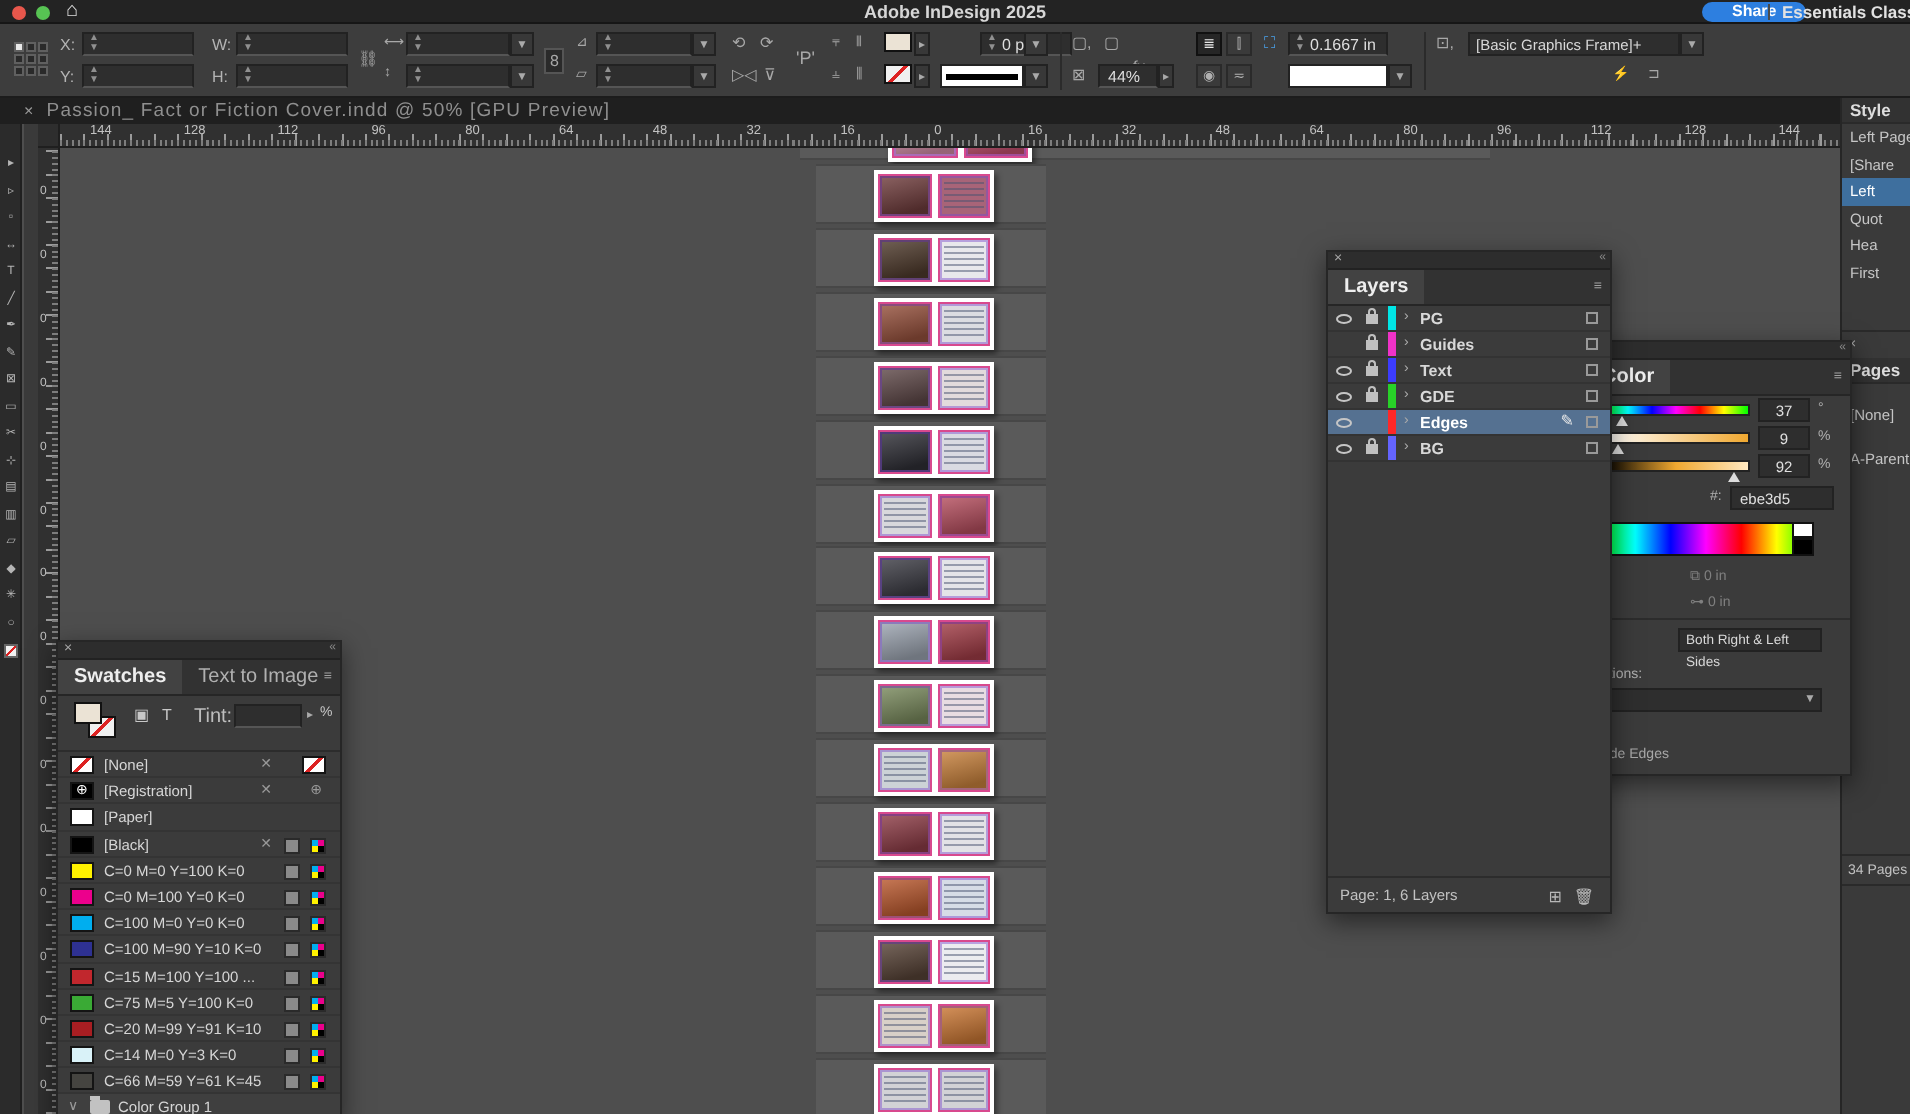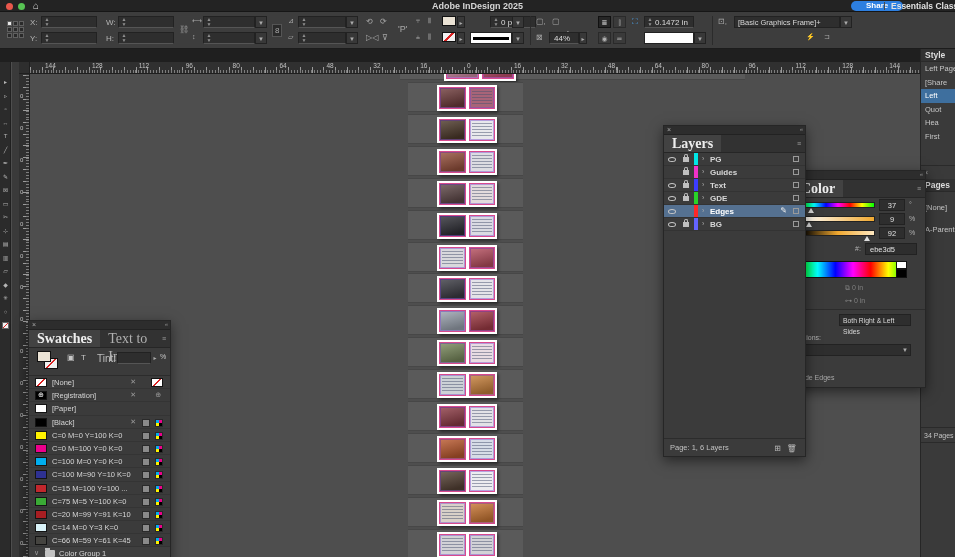--- a/index.html
+++ b/index.html
@@ -67,21 +67,21 @@
   .page::before{content:"";position:absolute;inset:1px;background:var(--pc);border:1px solid #d8498e;box-shadow:inset 0 0 0 1px rgba(122,74,204,.45);}
   .pg-text::after{content:"";position:absolute;inset:5px 4px 4px;background:repeating-linear-gradient(rgba(72,82,112,.5) 0 1px,transparent 1px 3px);}
   .pg-photo::after{content:"";position:absolute;inset:3px;background:linear-gradient(165deg,rgba(255,255,255,.18),rgba(0,0,0,.28) 85%);}
 
   
   .panel{position:absolute;background:#3b3b3b;box-shadow:0 4px 12px rgba(0,0,0,.5);border:1px solid #262626;}
   .phead{position:relative;height:9px;background:#2d2d2d;border-bottom:1px solid #222;}
   .phead .px{position:absolute;left:3px;top:0px;font-size:7px;color:#aaa;}
   .phead .pc{position:absolute;right:3px;top:0px;font-size:6px;color:#8a8a8a;letter-spacing:-1px;}
   .ptabs{position:relative;height:18px;background:#323232;border-bottom:1px solid #262626;display:flex;align-items:stretch;}
-  .ptab{padding:0 8px;line-height:18px;font-size:14px;color:#b0b0b0;font-family:Liberation Serif, serif;}
+  .ptab{padding:0 8px;line-height:18px;font-size:10px;color:#b0b0b0;}
   .ptab.active{background:#424242;color:#eee;font-weight:bold;}
   .pmenu{position:absolute;right:4px;top:5px;font-size:7px;color:#a0a0a0;}
 
   
   .sw-proxy-fill{position:absolute;left:8px;top:3px;width:14px;height:11px;background:#ebe3d5;border:1px solid #111;z-index:2;}
   .sw-proxy-stroke{position:absolute;left:15px;top:10px;width:14px;height:11px;border:1px solid #111;background:#f0f0f0;background-image:linear-gradient(135deg,transparent 44%,#d22 44%,#d22 56%,transparent 56%);}
   .sw-btn{position:absolute;top:5px;font-size:8px;color:#c8c8c8;}
   .sw-row{position:relative;height:13.2px;border-bottom:1px solid #343434;}
   .sw-row.group-head{background:#3f3f3f;}
   .chip{position:absolute;left:6px;top:2px;width:12px;height:9px;border:1px solid #141414;}
@@ -225,33 +225,36 @@
     <span class="cicon" style="left:536px;top:21px">⊠</span>
     <div class="cfield" style="left:549px;top:20px;width:30px;padding-left:4px"><span>44%</span></div>
     <div class="ddarrow" style="left:579px;top:20px;width:8px">▸</div>
 
     <div class="wrapbtn sel" style="left:598px;top:4px">≣</div>
     <div class="wrapbtn" style="left:613px;top:4px">⫿</div>
     <div class="wrapbtn" style="left:598px;top:20px">◉</div>
     <div class="wrapbtn" style="left:613px;top:20px">≂</div>
 
     <span class="cicon" style="left:632px;top:5px;color:#4aa0e8">⛶</span>
-    <div class="cfield" style="left:644px;top:4px;width:50px"><span class="stepper">▲<br>▼</span><span>0.1472 in</span></div>
+    <div class="cfield" style="left:644px;top:4px;width:50px"><span class="stepper">▲<br>▼</span><span>0.1667 in</span></div>
     <div class="strokeline" style="left:644px;top:20px;width:50px"></div>
     <div class="ddarrow" style="left:694px;top:20px">▼</div>
 
     <div class="vsep" style="left:712px"></div>
     <span class="cicon" style="left:718px;top:5px">⊡,</span>
     <div class="dd" style="left:734px;top:4px;width:106px"><span>[Basic Graphics Frame]+</span></div>
     <div class="ddarrow" style="left:840px;top:4px">▼</div>
     <span class="cicon" style="left:806px;top:21px;font-size:7px">⚡</span>
     <span class="cicon" style="left:824px;top:21px;font-size:7px">⊐</span>
   </div>
 
   <div class="tabbar">
+    <div class="tab">
+      <span class="x">×</span><span>Passion_ Fact or Fiction Cover.indd @ 50% [GPU Preview]</span>
+    </div>
   </div>
 
   <div class="toolstrip">
     <div style="height:14px"></div>
     <div id="tools">
         <div class="tool">▸</div>
         <div class="tool">▹</div>
         <div class="tool">▫</div>
         <div class="tool">↔</div>
         <div class="tool">T</div>

